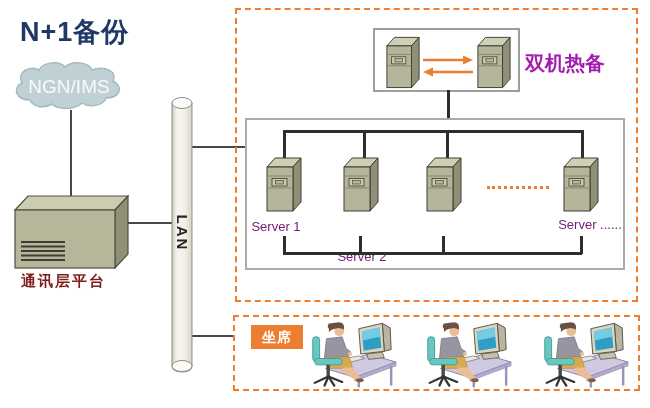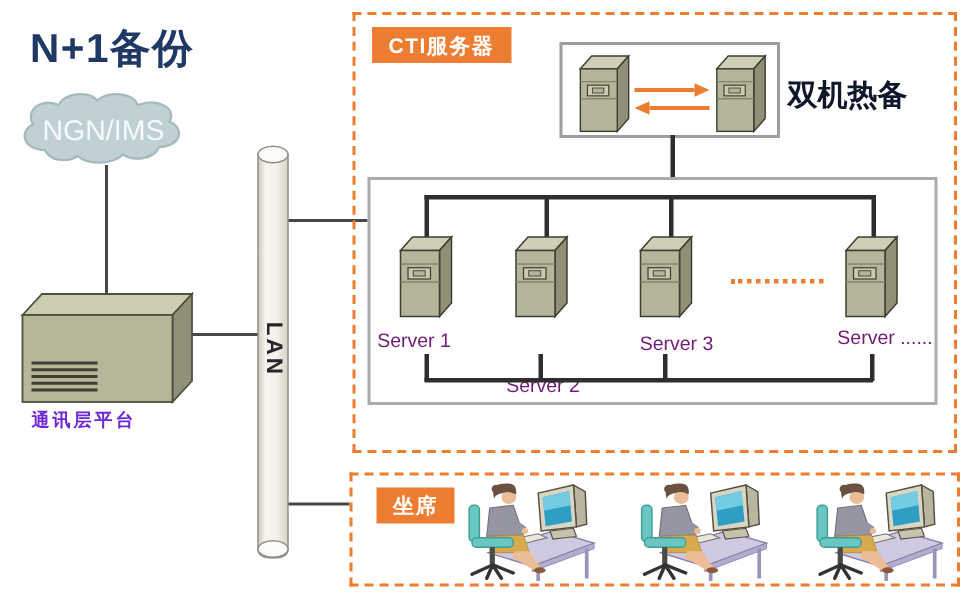--- a/index.html
+++ b/index.html
@@ -9,24 +9,24 @@
   .abs { position:absolute; }
   .hline { position:absolute; height:2px; background:#474747; }
   .vline { position:absolute; width:2px; background:#474747; }
   .bus { background:#2e2e2e; }
   .dashed-box { position:absolute; border:2px dashed #ED7D31; background:transparent; }
   .solid-box { position:absolute; border:2px solid #ABABAB; background:#ffffff; }
   .tag { position:absolute; background:#ED7D31; color:#ffffff; font-weight:bold;
          font-size:14px; padding:3px 11px; line-height:18px; letter-spacing:1px; }
   .page-title { position:absolute; left:20px; top:14px; font-size:27px; font-weight:bold;
                 color:#1F3864; letter-spacing:1px; }
-  .navy-label { position:absolute; color:#0f172a; font-weight:bold; }
+  .navy-label { position:absolute; color:#a21caf; font-weight:bold; }
   .server-label { position:absolute; color:#701a75; font-size:13px; text-align:center; width:90px; }
-  .platform-label { position:absolute; left:21px; top:272px; color:#6d28d9; font-weight:bold;
-                    font-size:12px; letter-spacing:2px; }
+  .platform-label { position:absolute; left:21px; top:272px; color:#7f1d1d; font-weight:bold;
+                    font-size:15px; letter-spacing:2px; }
   .lan-label { position:absolute; left:163px; top:213px; width:40px; height:40px;
                display:flex; align-items:center; justify-content:center;
                transform:rotate(90deg); font-size:15px; font-weight:bold; color:#26262c;
                letter-spacing:2px; }
   .dotted-sep { position:absolute; left:487px; top:186px; width:62px; height:0;
                 border-top:3px dotted #ED7D31; }
   svg text { font-family:"Liberation Sans", sans-serif; }
 </style>
 </head>
 <body>
@@ -114,21 +114,20 @@
         <stop offset="1" stop-color="#D5D2C5"></stop>
       </linearGradient>
     </defs>
     <path d="M1,9 L1,272 Q1,278 11,278 Q21,278 21,272 L21,9 Z" fill="url(#cyl)" stroke="#8F8F85" stroke-width="1"></path>
     <ellipse cx="11" cy="272" rx="10" ry="5.5" fill="#FBFBF7" stroke="#8F8F85" stroke-width="1"></ellipse>
     <ellipse cx="11" cy="9" rx="10" ry="5.5" fill="#FBFBF7" stroke="#8F8F85" stroke-width="1"></ellipse>
   </svg>
   <div class="lan-label">LAN</div>
 
   <div class="dashed-box" style="left:235px; top:8px; width:403px; height:294px;"></div>
-  <div class="tag" style="left:248px; top:18px;">CTI服务器</div>
 
   <div class="solid-box" style="left:373px; top:28px; width:147px; height:64px; border-color:#9E9E9E;">
     <svg class="abs" style="left:10px; top:4px;" width="36" height="56" viewBox="0 0 38 58">
         <use href="#tower"></use>
       </svg>
     <svg class="abs" style="left:101px; top:4px;" width="36" height="56" viewBox="0 0 38 58">
         <use href="#tower"></use>
       </svg>
     <svg class="abs" style="left:46px; top:24px;" width="54" height="25" viewBox="0 0 54 25">
       <line x1="2" y1="6" x2="42" y2="6" stroke="#ED7D31" stroke-width="2.6"></line>
@@ -158,21 +157,20 @@
       <use href="#tower"></use>
     </svg>
   <svg class="abs" style="left:562px; top:155px;" width="38" height="58" viewBox="0 0 38 58">
       <use href="#tower"></use>
     </svg>
 
   <div class="dotted-sep"></div>
 
   <div class="server-label" style="left:231px; top:219px;">Server 1</div>
   <div class="server-label" style="left:317px; top:221px;margin-top:28px;">Server 2</div>
-  <div class="server-label" style="left:406px; top:221px;">Server 3</div>
   <div class="server-label" style="left:545px; top:217px;">Server ......</div>
 
   <div class="vline bus" style="left:283px; top:236px; height:18px; width:2.5px;"></div>
   <div class="vline bus" style="left:359px; top:236px; height:18px; width:2.5px;"></div>
   <div class="vline bus" style="left:442px; top:236px; height:18px; width:2.5px;"></div>
   <div class="vline bus" style="left:580px; top:236px; height:18px; width:2.5px;"></div>
   <div class="hline bus" style="left:283px; top:252px; width:299px; height:2.5px;"></div>
 
 
   <div class="dashed-box" style="left:233px; top:315px; width:407px; height:76px;"></div>

